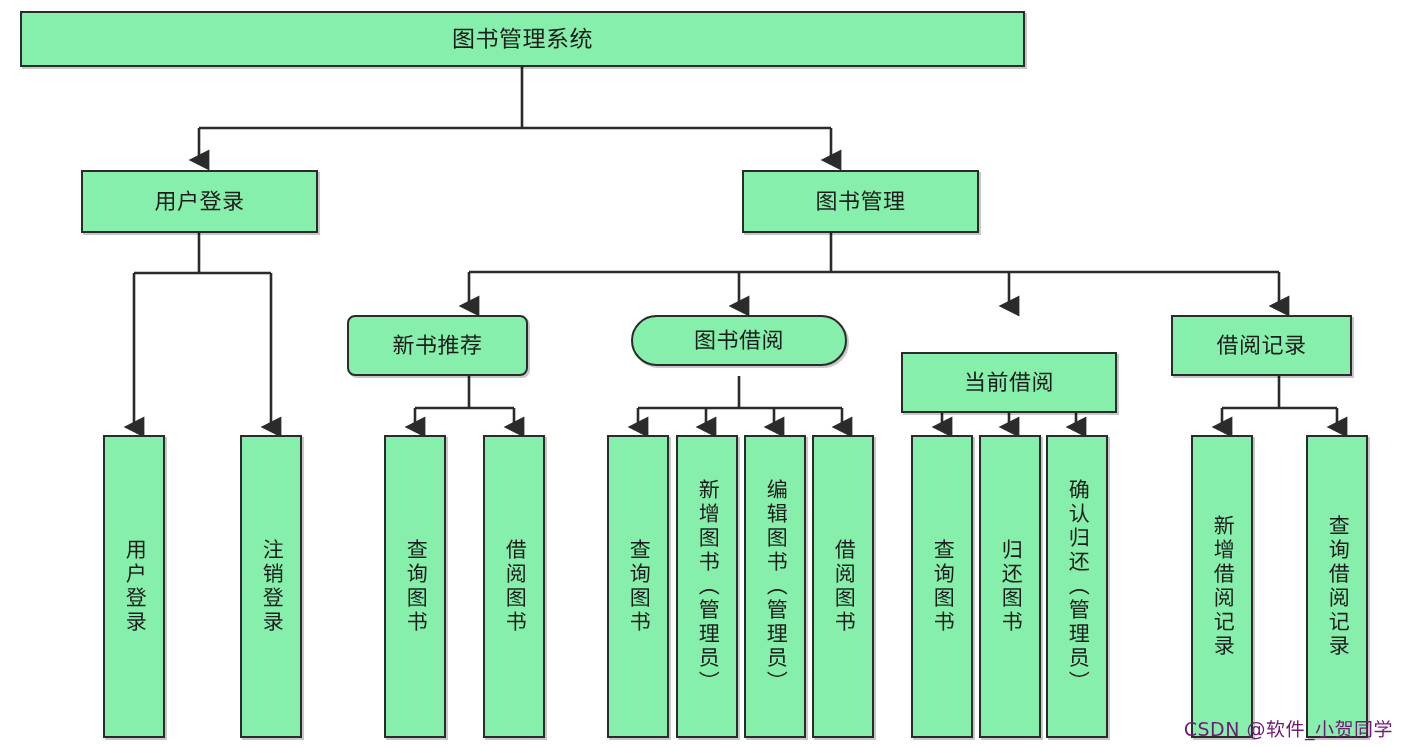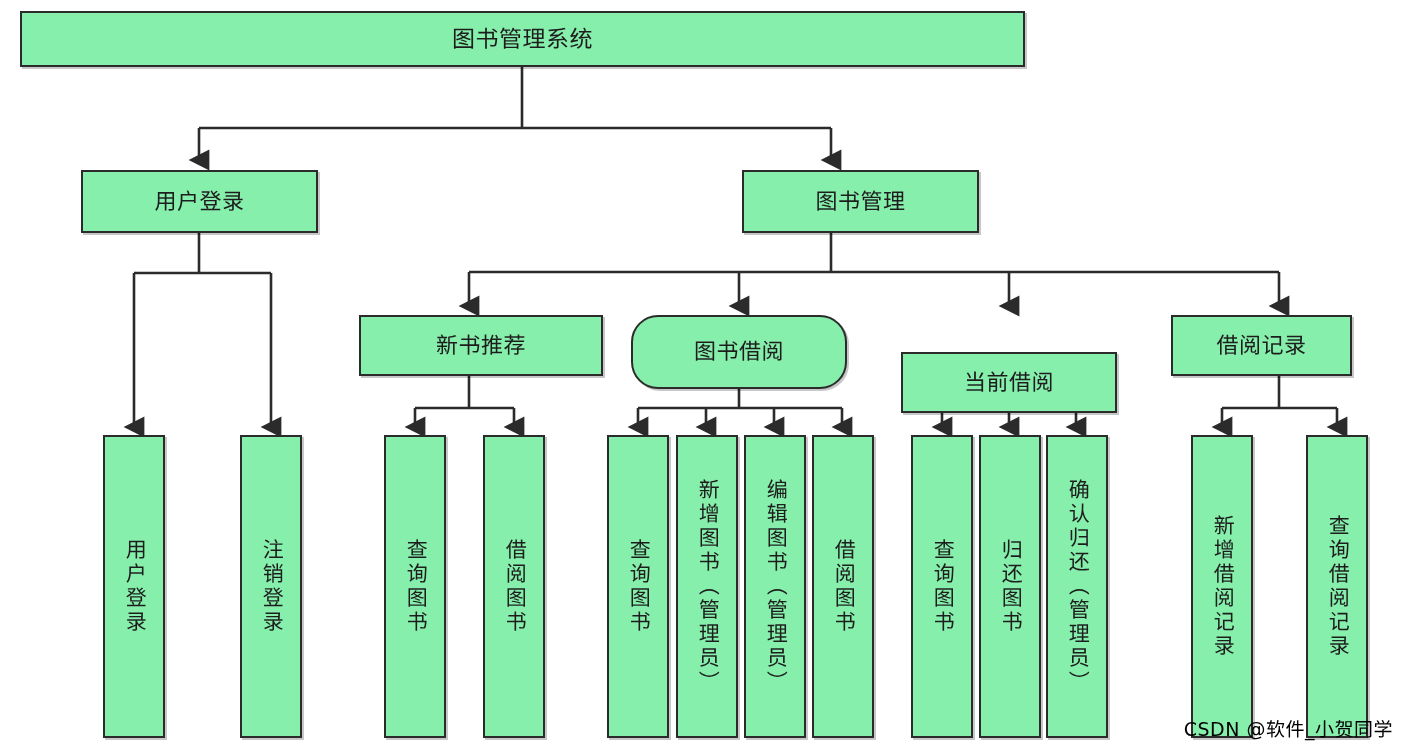--- a/index.html
+++ b/index.html
@@ -63,21 +63,21 @@
     letter-spacing: 3px;
     white-space: nowrap;
     max-height: 100%;
   }
   
   #watermark {
     position: absolute;
     right: 12px;
     bottom: 6px;
     font-size: 19px;
-    color: #000000;
+    color: #701a75;
     letter-spacing: 0.5px;
     white-space: nowrap;
     user-select: none;
   }
 </style>
 </head>
 <body>
 
 <div id="canvas">
 
@@ -136,25 +136,25 @@
   </div>
 
   <div class="node branch" style="left:81px; top:170px; width:237px; height:63px;">
     <span class="label">用户登录</span>
   </div>
 
   <div class="node branch" style="left:711px; top:170px; width:237px; height:63px;margin-left:31px;">
     <span class="label">图书管理</span>
   </div>
 
-  <div class="node branch" style="left:359px; top:315px; width:244px; height:61px;">
+  <div class="node branch" style="left:347px; top:315px; width:181px; height:61px;border-radius:8px;">
     <span class="label">新书推荐</span>
   </div>
 
-  <div class="node branch" style="left:631px; top:315px; width:216px; height:74px;border-radius:27px;">
+  <div class="node branch" style="left:631px; top:315px; width:216px; height:51px;border-radius:27px;">
     <span class="label">图书借阅</span>
   </div>
 
   <div class="node branch" style="left:901px; top:315px; width:216px; height:61px;margin-top:37px;">
     <span class="label">当前借阅</span>
   </div>
 
   <div class="node branch" style="left:1171px; top:315px; width:181px; height:61px;">
     <span class="label">借阅记录</span>
   </div>

